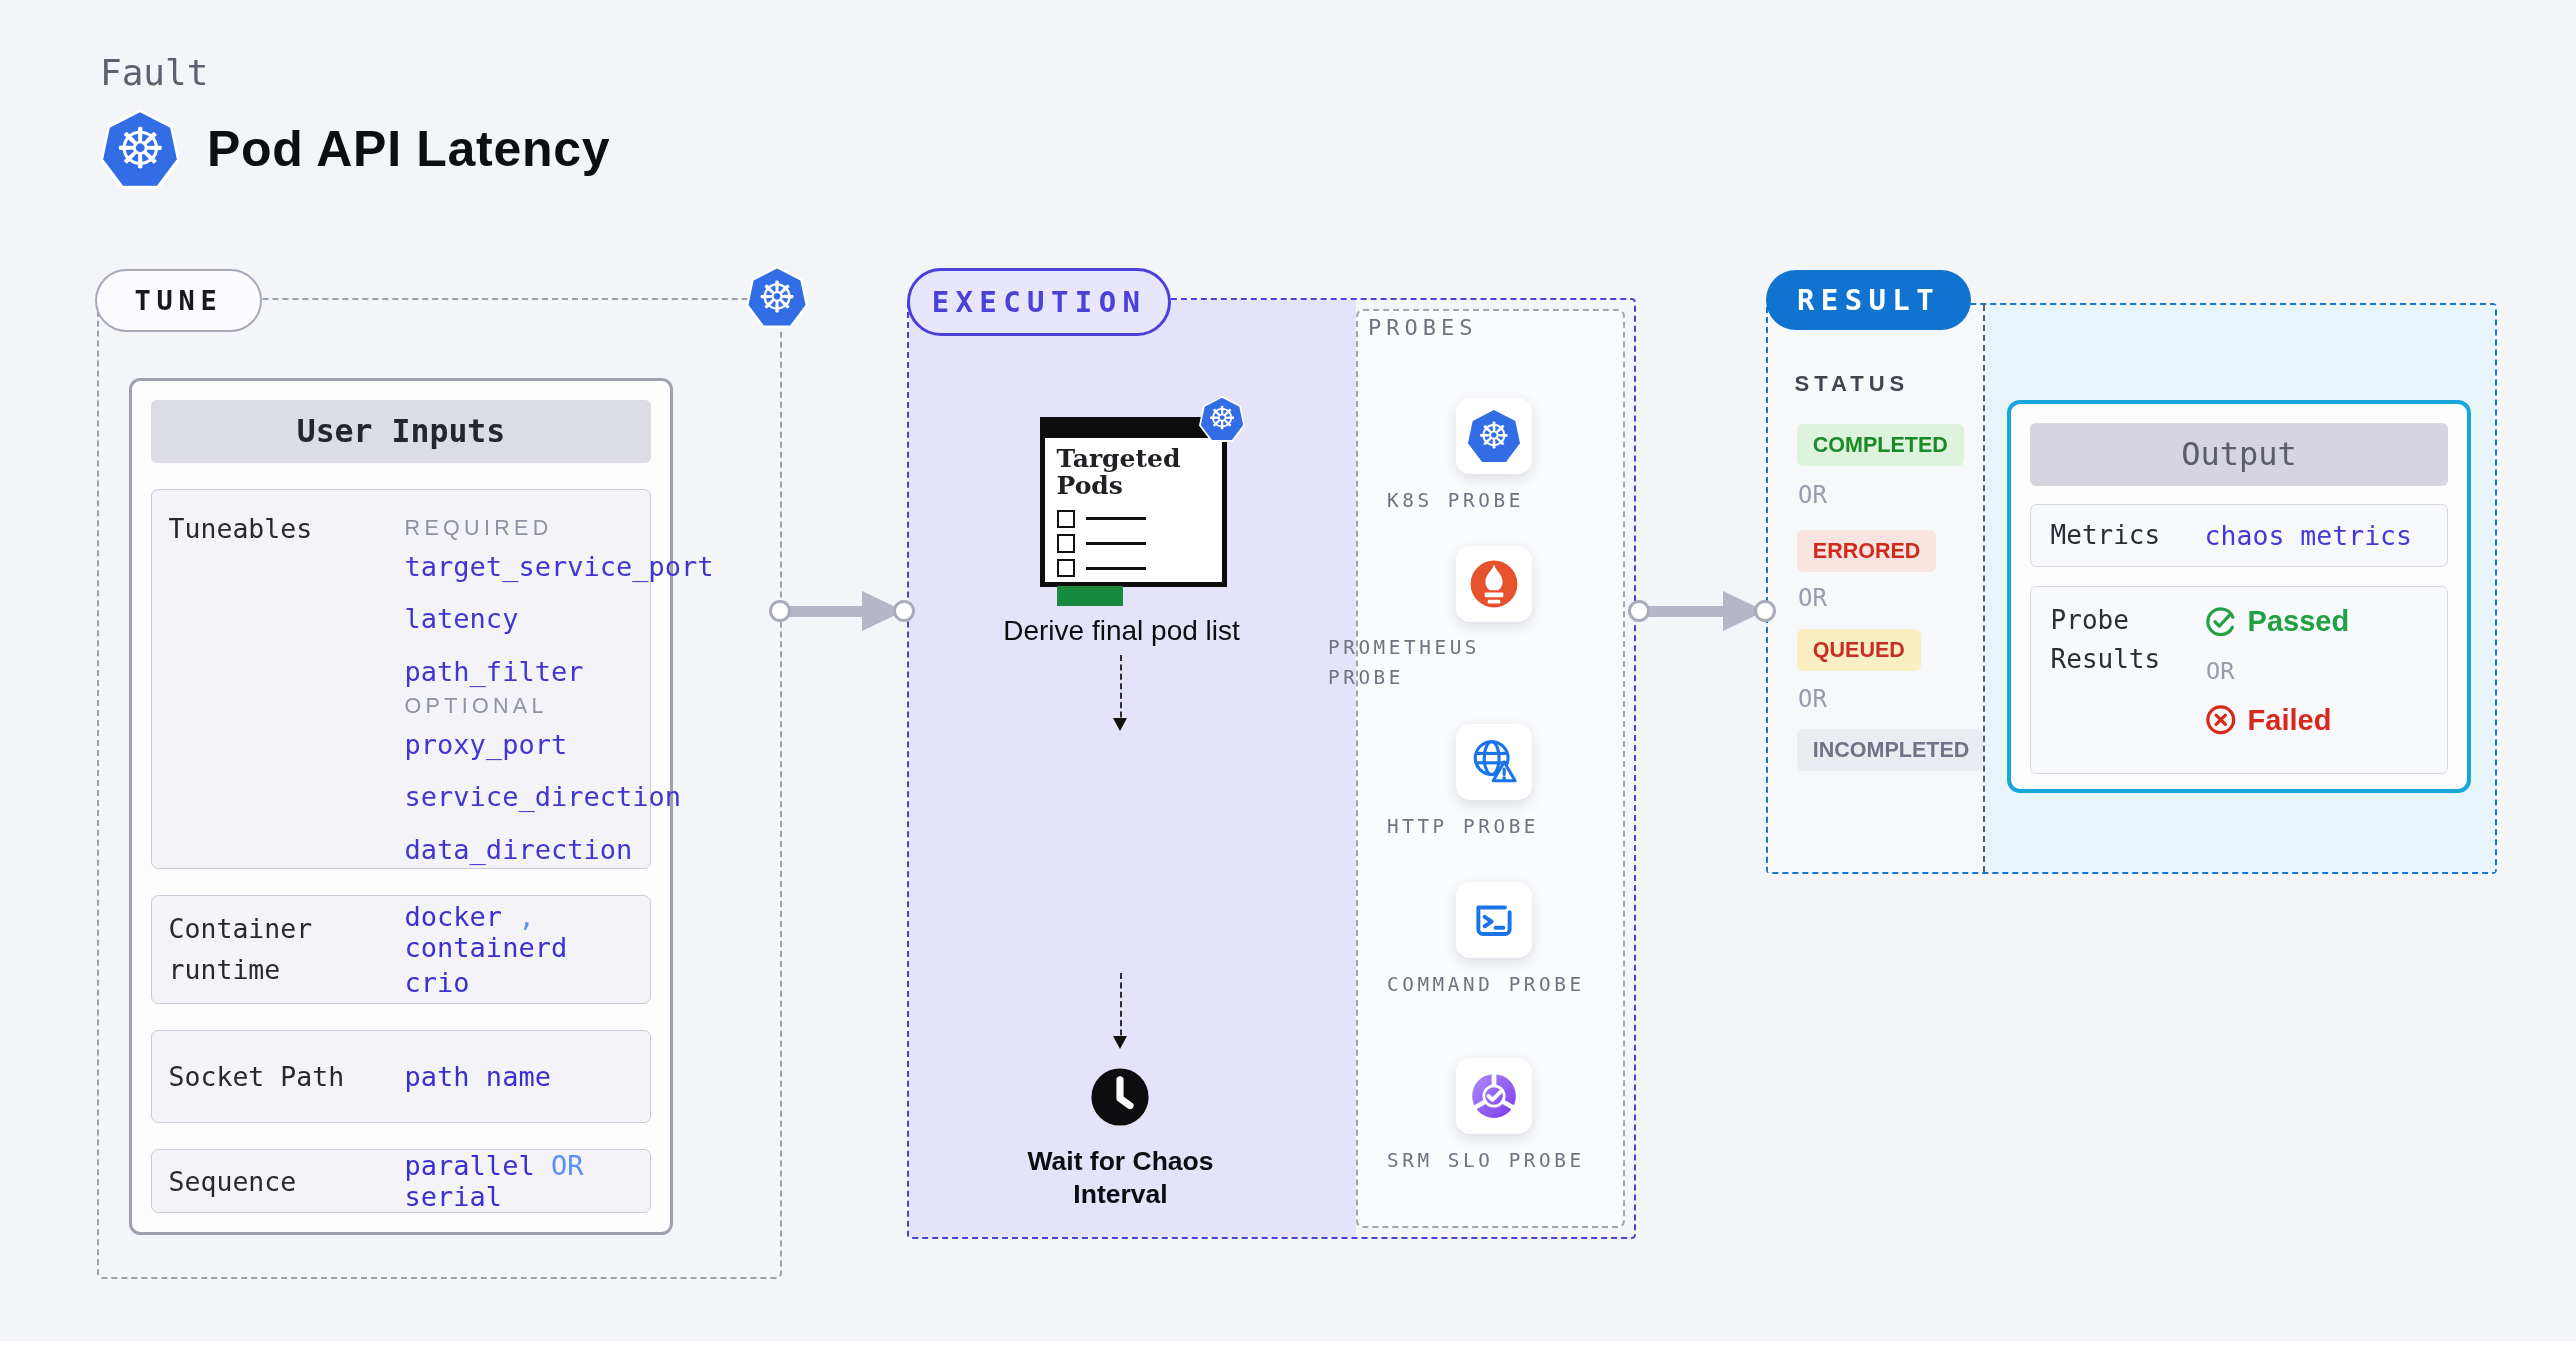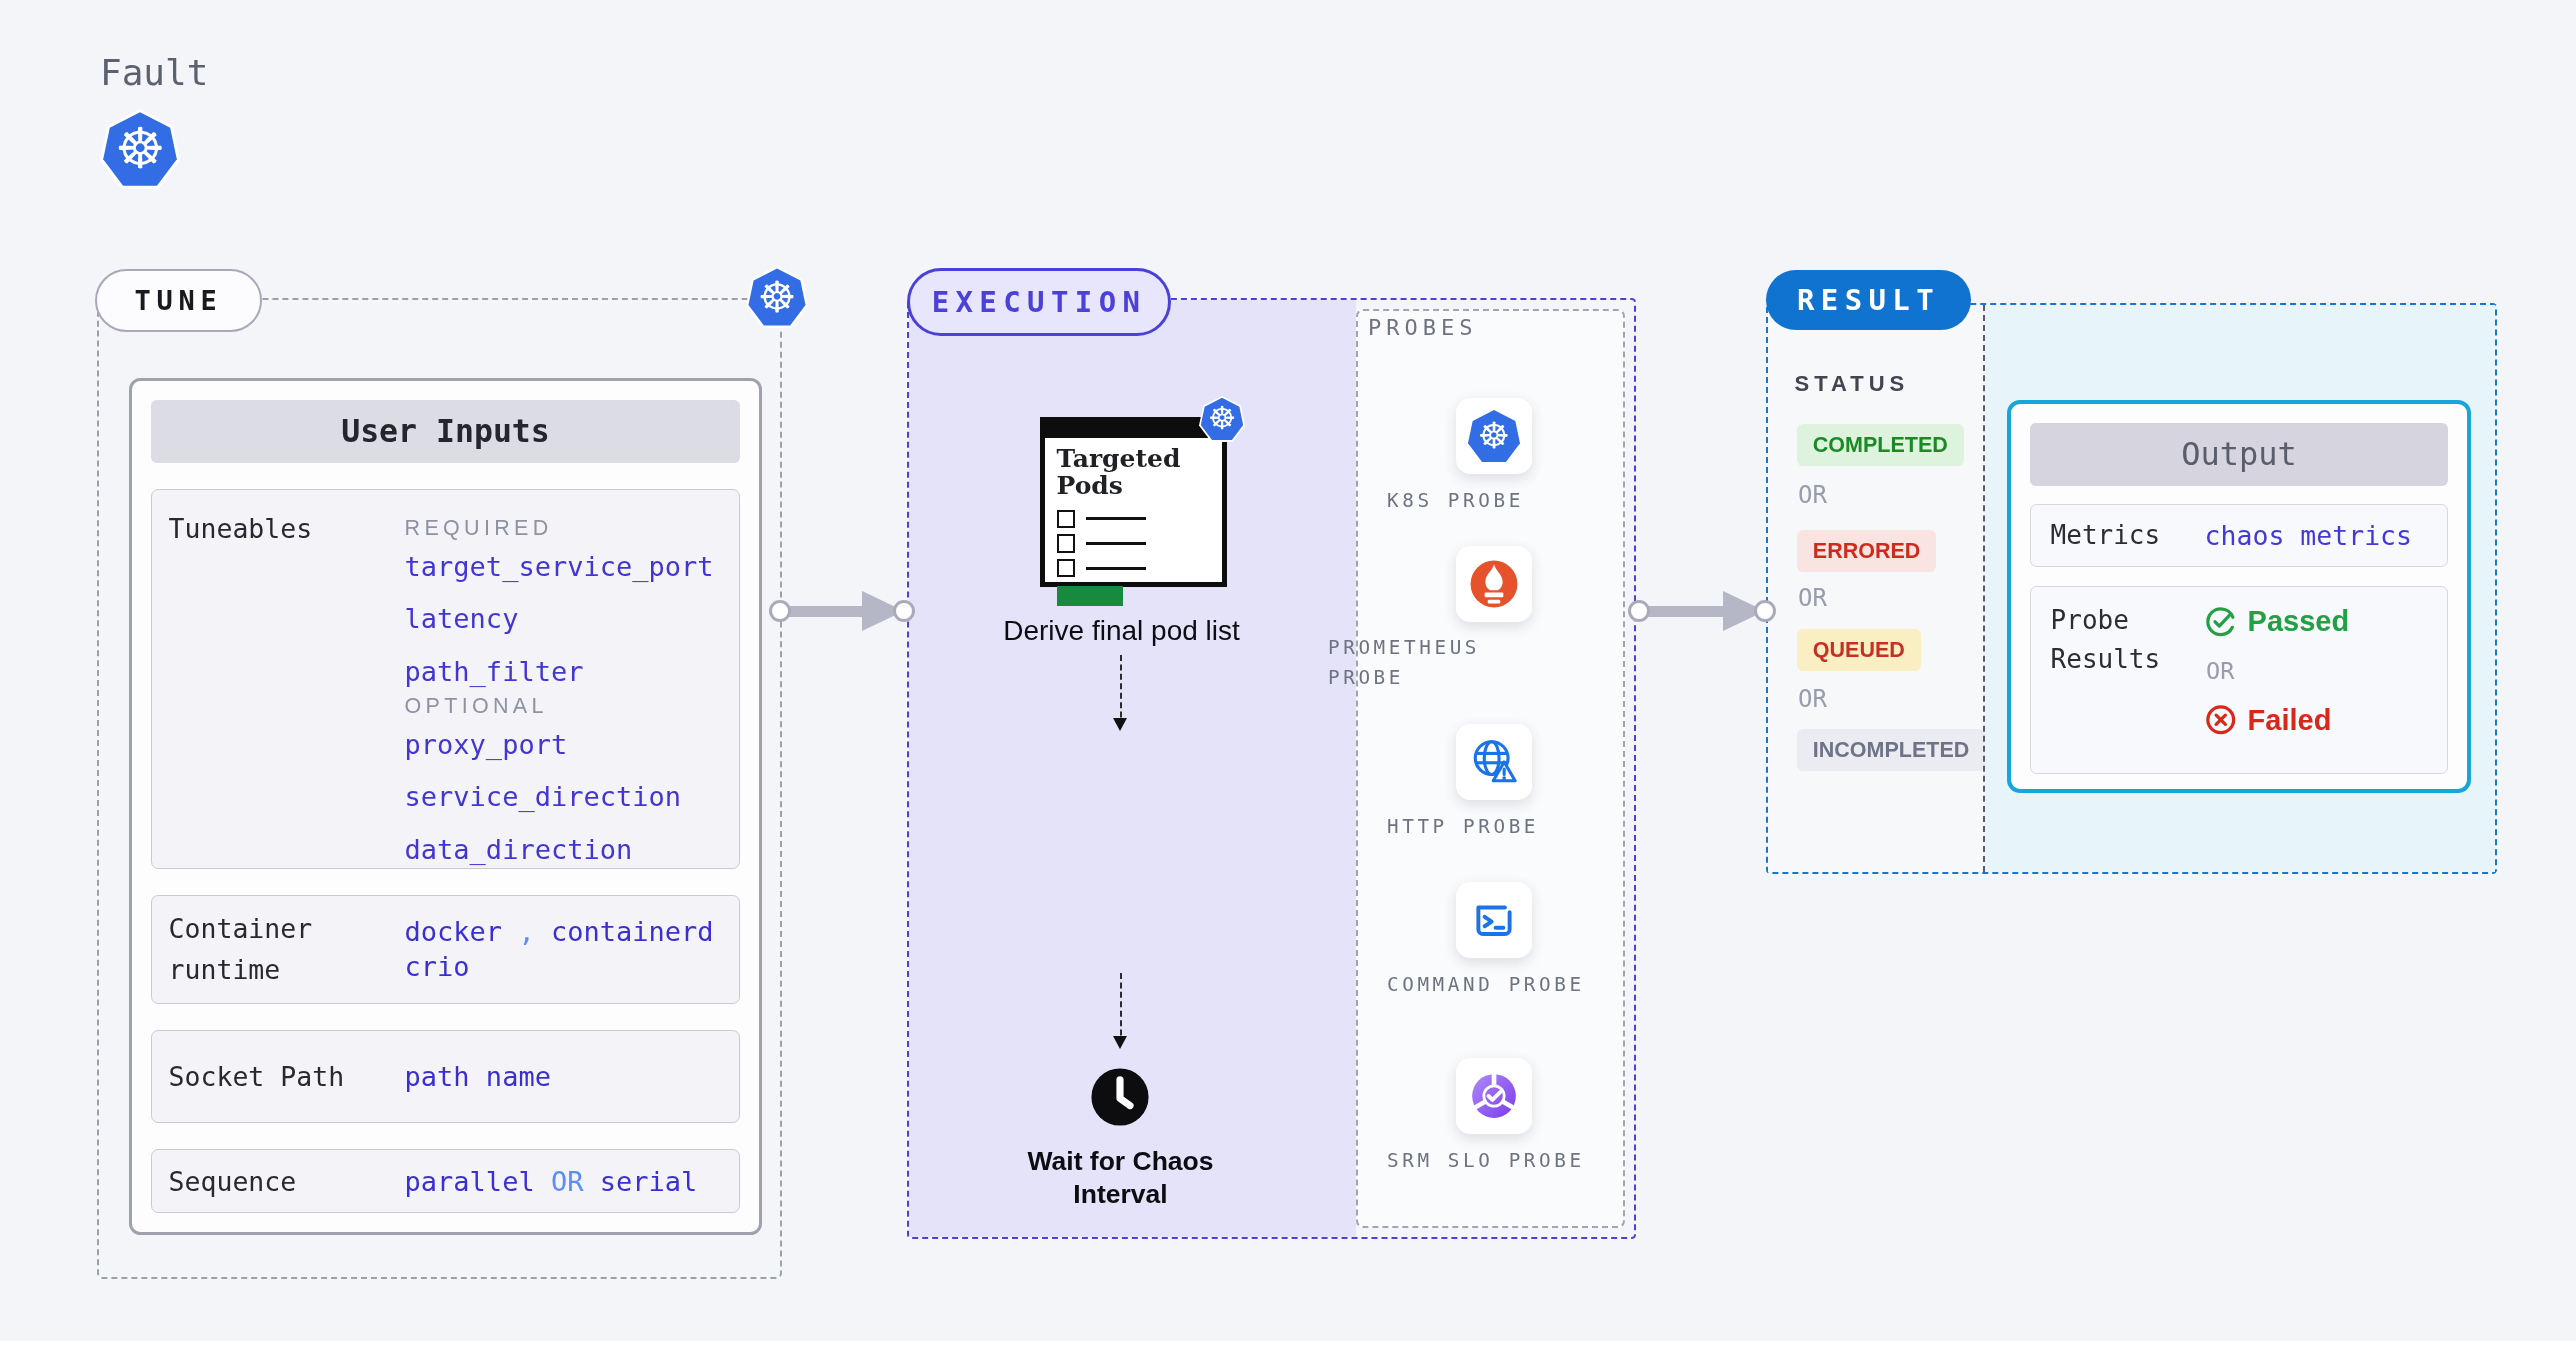--- a/index.html
+++ b/index.html
@@ -25,21 +25,21 @@
   .pill{position:absolute;display:flex;align-items:center;justify-content:center;
         font-family:"DejaVu Sans Mono",monospace;font-weight:bold;border-radius:43px;z-index:6;}
 
   
   .tune-box{position:absolute;left:97px;top:298px;width:681px;height:977px;
             border:2.9px dashed #9ba1ab;border-radius:5.7px;}
   .tune-pill{left:95px;top:269px;width:163px;height:59px;background:#fcfcfe;
              border:2.9px solid #a8a8b8;font-size:27px;color:#181a20;letter-spacing:5.7px;}
   .tune-k8s{position:absolute;left:746px;top:266px;z-index:6;}
 
-  .ui-card{position:absolute;left:129px;top:378px;width:633px;height:857px;background:#fdfdfe;
+  .ui-card{position:absolute;left:129px;top:378px;width:544px;height:857px;background:#fdfdfe;
            border:3.6px solid #9fa1ad;border-radius:11.5px;box-sizing:border-box;
            padding:18.6px 18.6px;display:flex;flex-direction:column;gap:26px;}
   .ui-header{height:66px;background:#dcdce4;border-radius:5.7px;display:flex;align-items:center;
              justify-content:center;font-family:"DejaVu Sans Mono",monospace;font-weight:bold;
              font-size:31.5px;color:#24262c;}
   .ui-row{background:#f3f3f8;border:1.4px solid #c9c9d6;border-radius:7.2px;display:flex;
           padding:18.6px 0 18.6px 17px;box-sizing:border-box;}
   .ui-row .lbl{width:236px;flex:none;font-family:"DejaVu Sans Mono",monospace;font-size:26.5px;
                color:#27292f;line-height:1.55;}
   .ui-row .vals{flex:1;}
@@ -164,20 +164,21 @@
 <div class="canvas">
 
   <div class="fault-eyebrow">Fault</div>
   <div class="title-row">
     <span class="k8s" style="width:80px;height:80px;">
       <span class="hept-outer"></span>
         <span class="hept-inner">
           <span class="wheel" style="font-size:56px;">☸</span>
         </span>
     </span>
+    <span class="page-title">Pod API Latency</span>
   </div>
 
   <div class="tune-box"></div>
   <div class="pill tune-pill">TUNE</div>
   <span class="k8s tune-k8s" style="width:62px;height:62px;">
     <span class="hept-outer"></span>
       <span class="hept-inner">
         <span class="wheel" style="font-size:43px;">☸</span>
       </span>
   </span>

